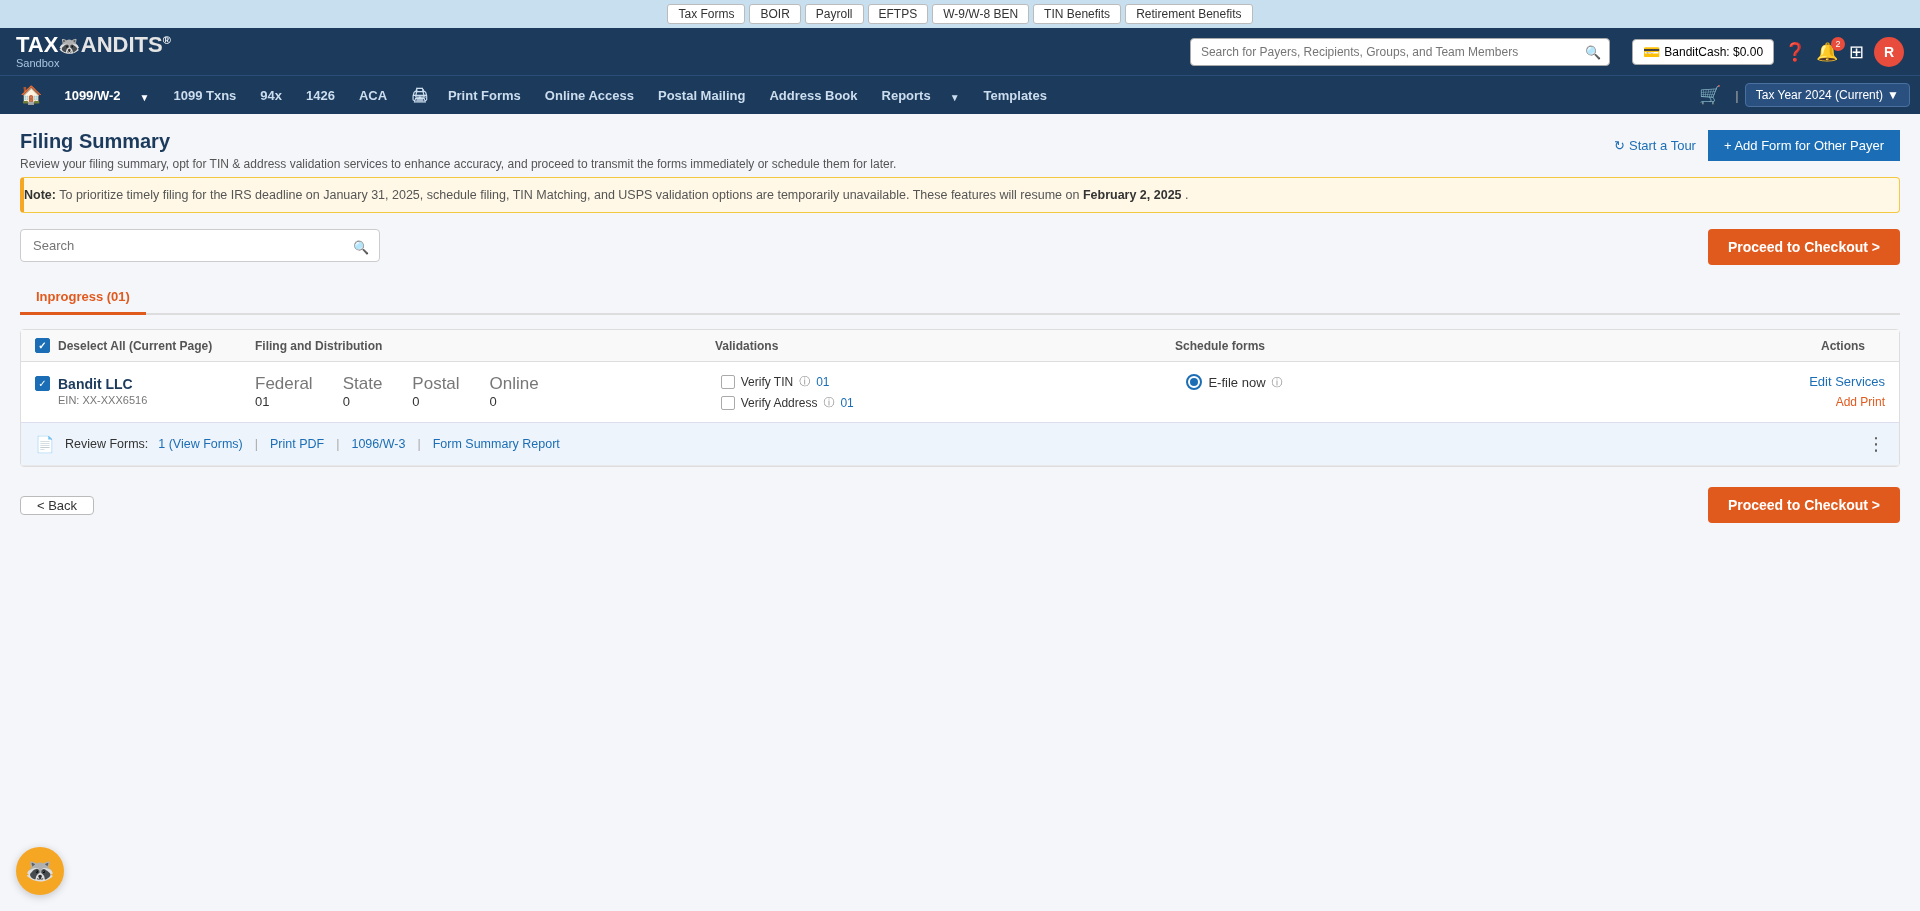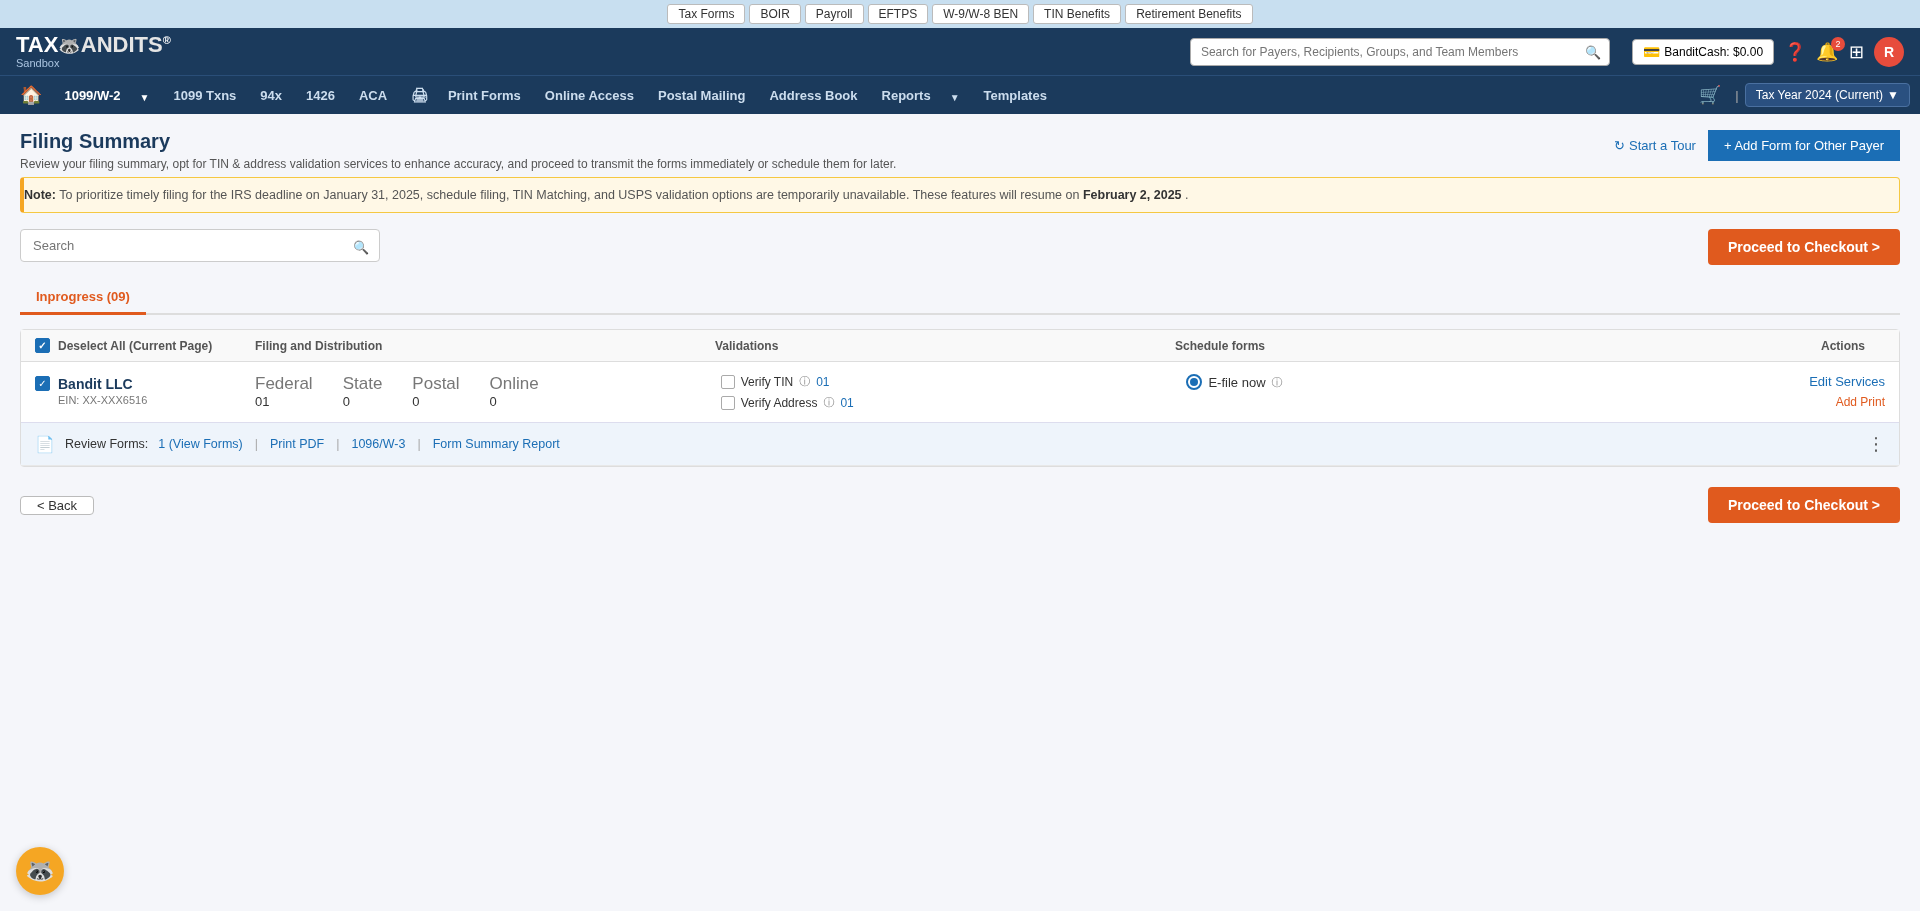--- a/index.html
+++ b/index.html
@@ -533,21 +533,21 @@
 
   <div class="search-checkout-row">
     <div class="search-box">
       <input type="text" placeholder="Search" style="">
       <span class="search-icon-inner">🔍</span>
     </div>
     <button class="proceed-btn">Proceed to Checkout &gt;</button>
   </div>
 
   <div class="tabs">
-    <div class="tab active">Inprogress (09)</div>
+    <div class="tab active">Inprogress (01)</div>
   </div>
 
   <div class="filing-table">
 
     <div class="table-header">
       <div class="th-check">
         <div class="custom-checkbox">✓</div>
         <span>Deselect All (Current Page)</span>
       </div>
       <div class="th-filing">Filing and Distribution</div>

